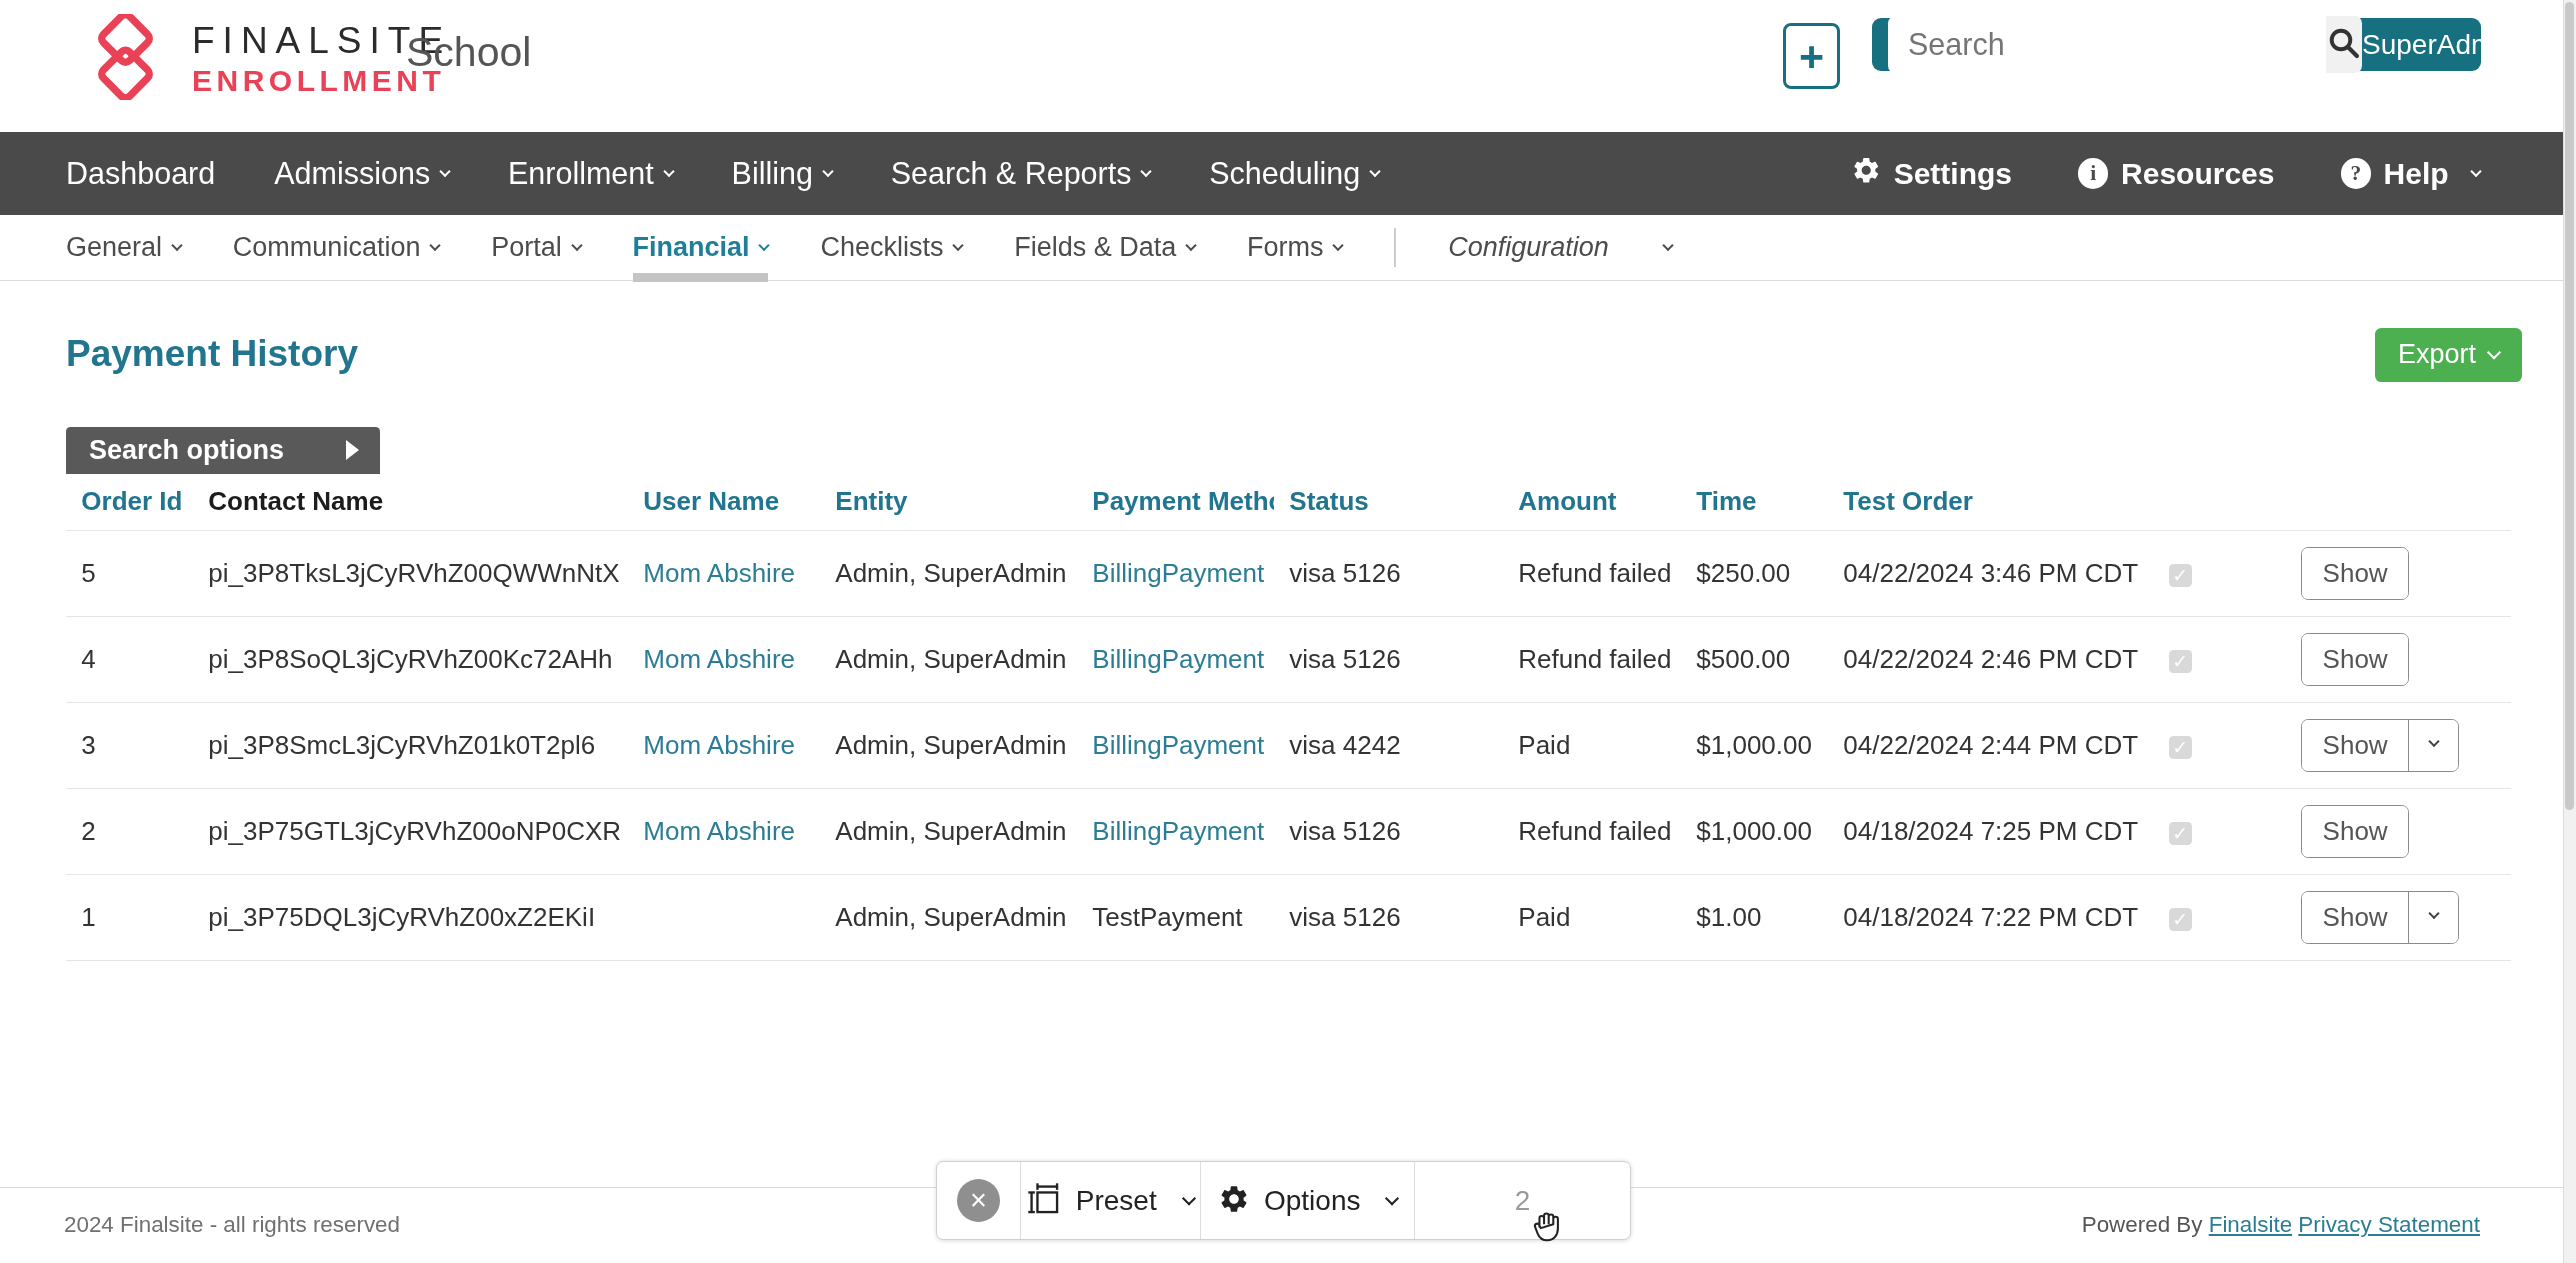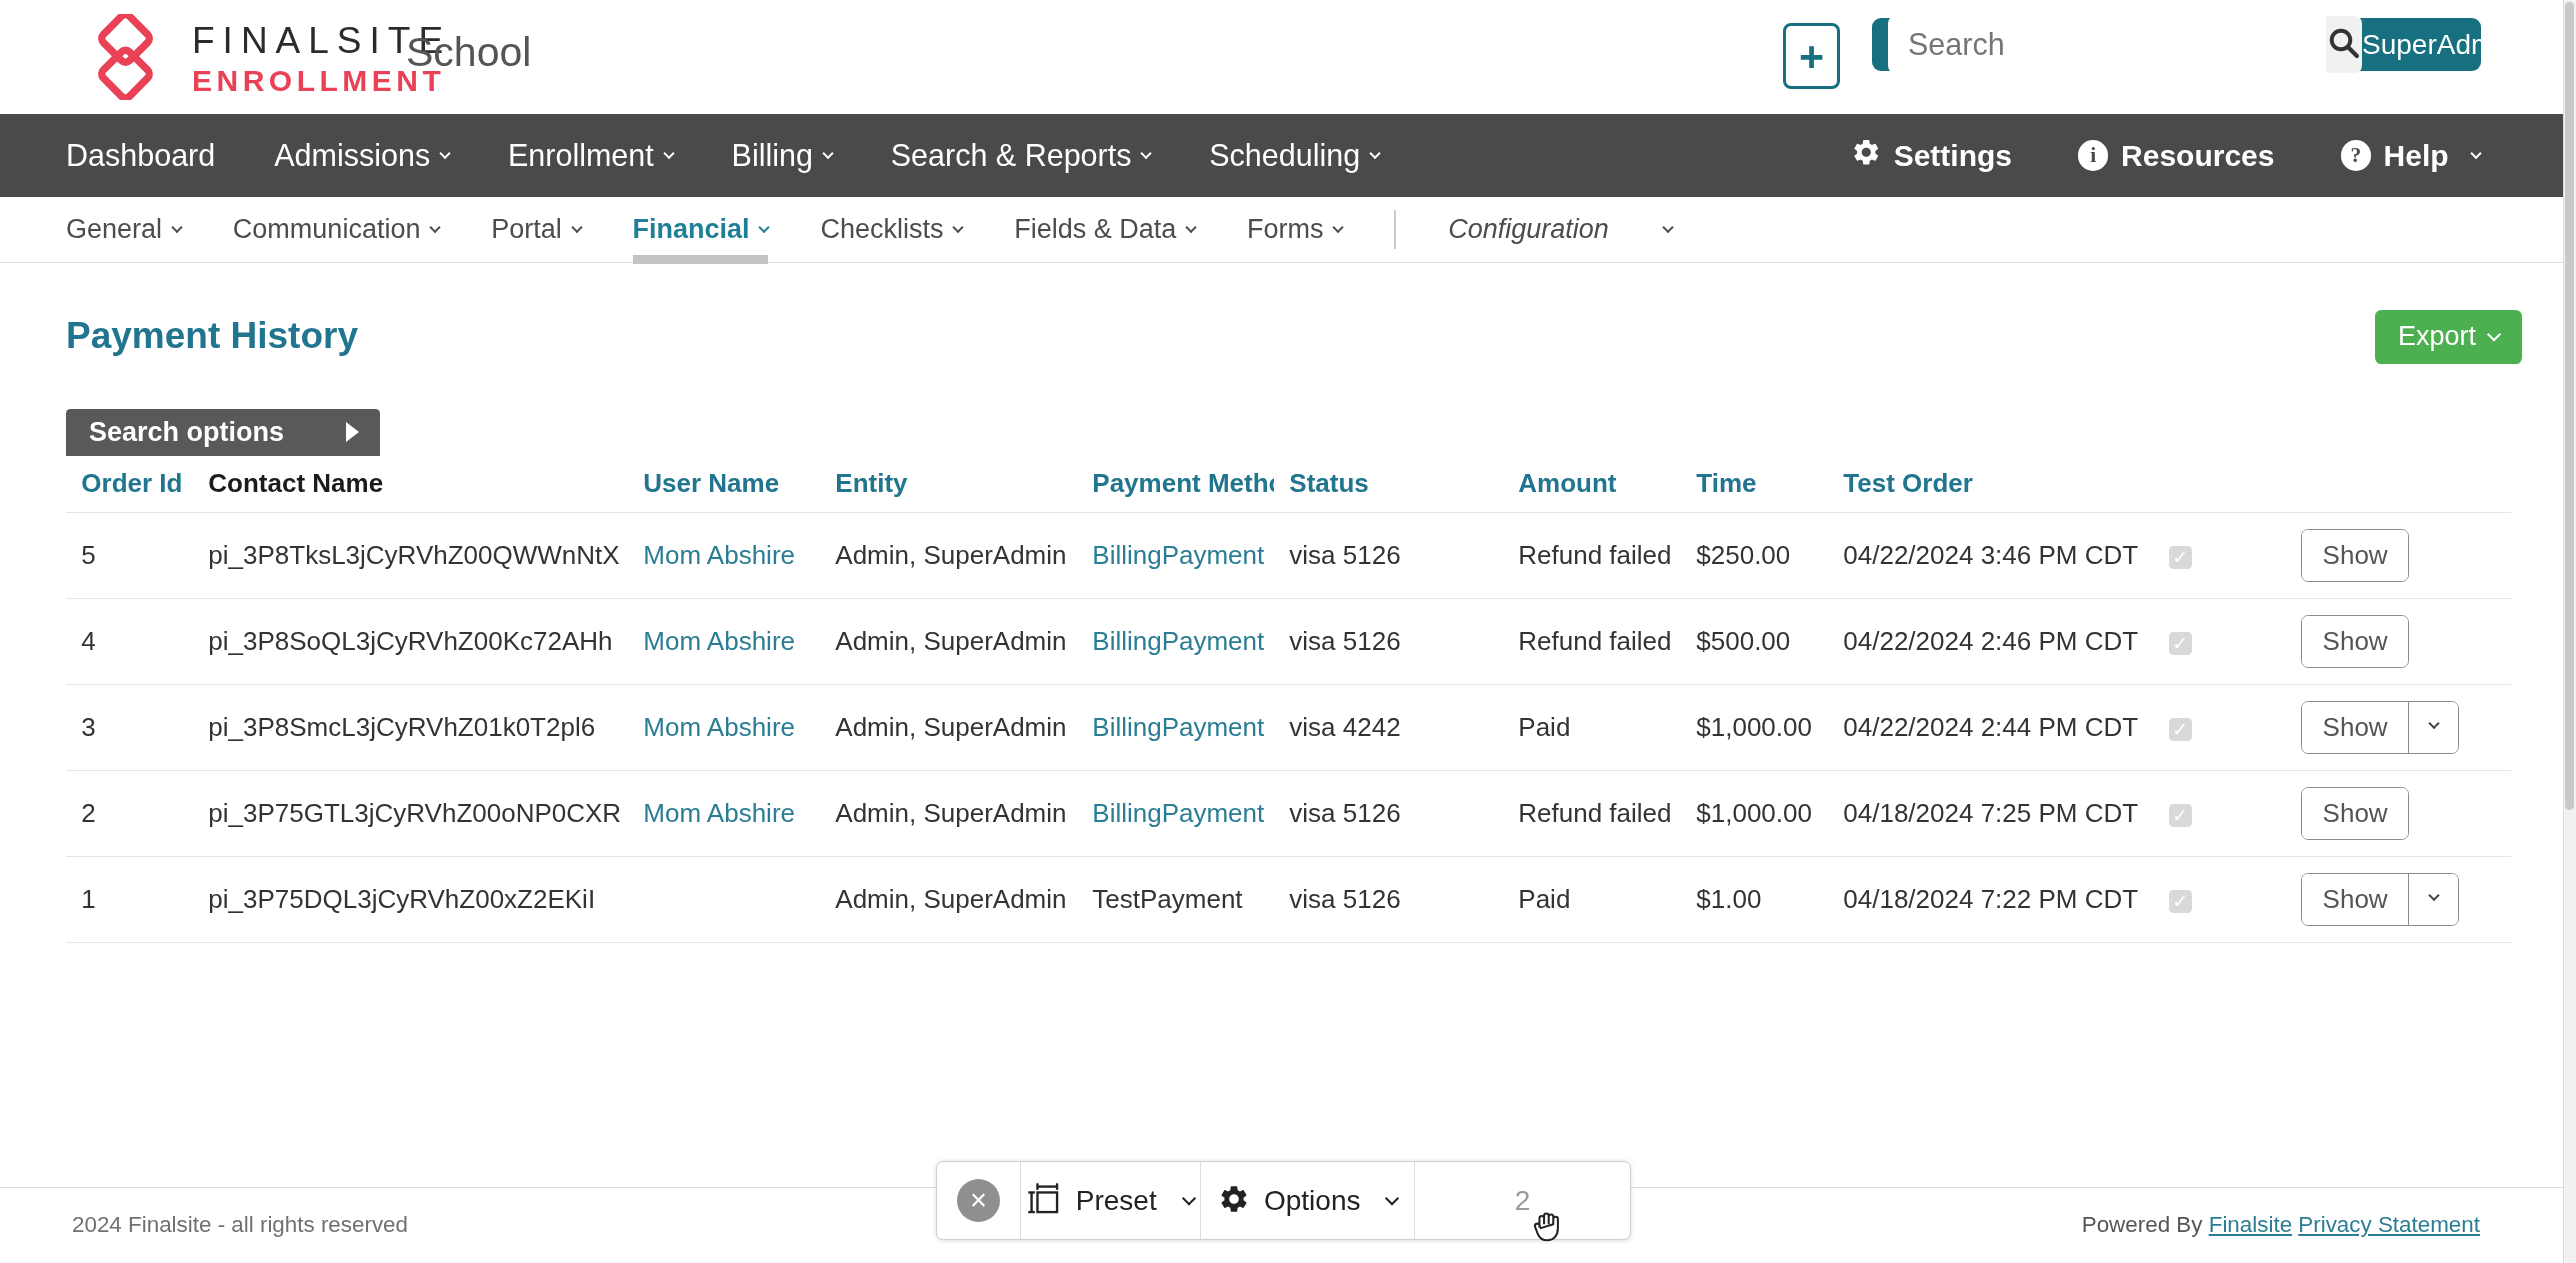--- a/index.html
+++ b/index.html
@@ -18,21 +18,21 @@
     display:flex; align-items:center; justify-content:center; cursor:pointer; }
   .search-widget { position:absolute; left:1872px; top:18px; width:609px; height:53px; background:#16707f;
     border-radius:9px; display:flex; align-items:center; padding-left:16px; }
   .search-input { width:438px; height:57px; border:none; border-radius:7.2px 0 0 7.2px; font-size:30.5px;
     padding:0 20px; color:#555; outline:none; font-family:"Liberation Sans",sans-serif; }
   .search-btn { width:68px; height:57px; background:#f1f1f1; border:none; border-radius:0 7.2px 7.2px 0;
     display:flex; align-items:center; justify-content:center; cursor:pointer; }
   .user-menu { flex:1; display:flex; align-items:center; justify-content:center; color:#fff; font-size:28px; cursor:pointer; }
 
   
-  .mainnav { position:relative; height:83px; background:#4a4a4a; display:flex; align-items:center; padding-left:66px; }
+  .mainnav { position:relative; height:83px; background:#4a4a4a; display:flex; align-items:center; padding-left:66px;margin-top:18px; }
   .mainnav-left { display:flex; align-items:center; gap:59px; }
   .nav-item { color:#fff; font-size:30.5px; display:flex; align-items:center; cursor:pointer; white-space:nowrap; }
   .mainnav-right { position:absolute; right:96px; display:flex; align-items:center; gap:66px; }
   .nav-util { color:#fff; font-size:30px; font-weight:700; display:flex; align-items:center; gap:12.6px; cursor:pointer; }
   .circle-icon { width:30.5px; height:30.5px; border-radius:50%; background:#fff; color:#4a4a4a; font-size:21.5px;
     font-weight:700; display:inline-flex; align-items:center; justify-content:center; font-family:"Liberation Serif",serif; }
 
   
   .subnav { position:relative; height:66px; background:#fff; border-bottom:1.8px solid #dcdcdc;
     display:flex; align-items:center; padding-left:66px; gap:52px; }
@@ -89,21 +89,21 @@
   .tseg + .tseg { border-left:0.9px solid #ddd; }
   .seg-close { width:83px; }
   .seg-preset { width:180px; }
   .seg-options { width:214px; }
   .seg-page { flex:1; color:#9a9a9a; font-size:28px; }
   .close-circle { width:43px; height:43px; border-radius:50%; background:#8f8f8f; color:#fff; font-size:29px;
     display:flex; align-items:center; justify-content:center; cursor:pointer; border:none; }
   .tool-label { font-size:28px; color:#222; }
 
   
-  .footer-left { position:absolute; left:72px; top:1212px; font-size:22.4px; color:#707070; }
+  .footer-left { position:absolute; left:64px; top:1212px; font-size:22.4px; color:#707070; }
   .footer-right { position:absolute; right:96px; top:1212px; font-size:22.4px; color:#555; }
   .footer-right a { color:#2a7d94; cursor:pointer; }
 
   
   .scrollbar { position:absolute; right:0; top:0; width:13.5px; height:1264px; background:#f1f1f1; border-left:0.9px solid #dcdcdc; }
   .scrollbar .thumb { position:absolute; left:1.8px; right:1.8px; top:1.8px; height:808px; background:#c9c9c9; border-radius:5.4px; }
 
   .cursor-hand { position:absolute; left:1526px; top:1205px; z-index:9; }
 </style>
 </head>

